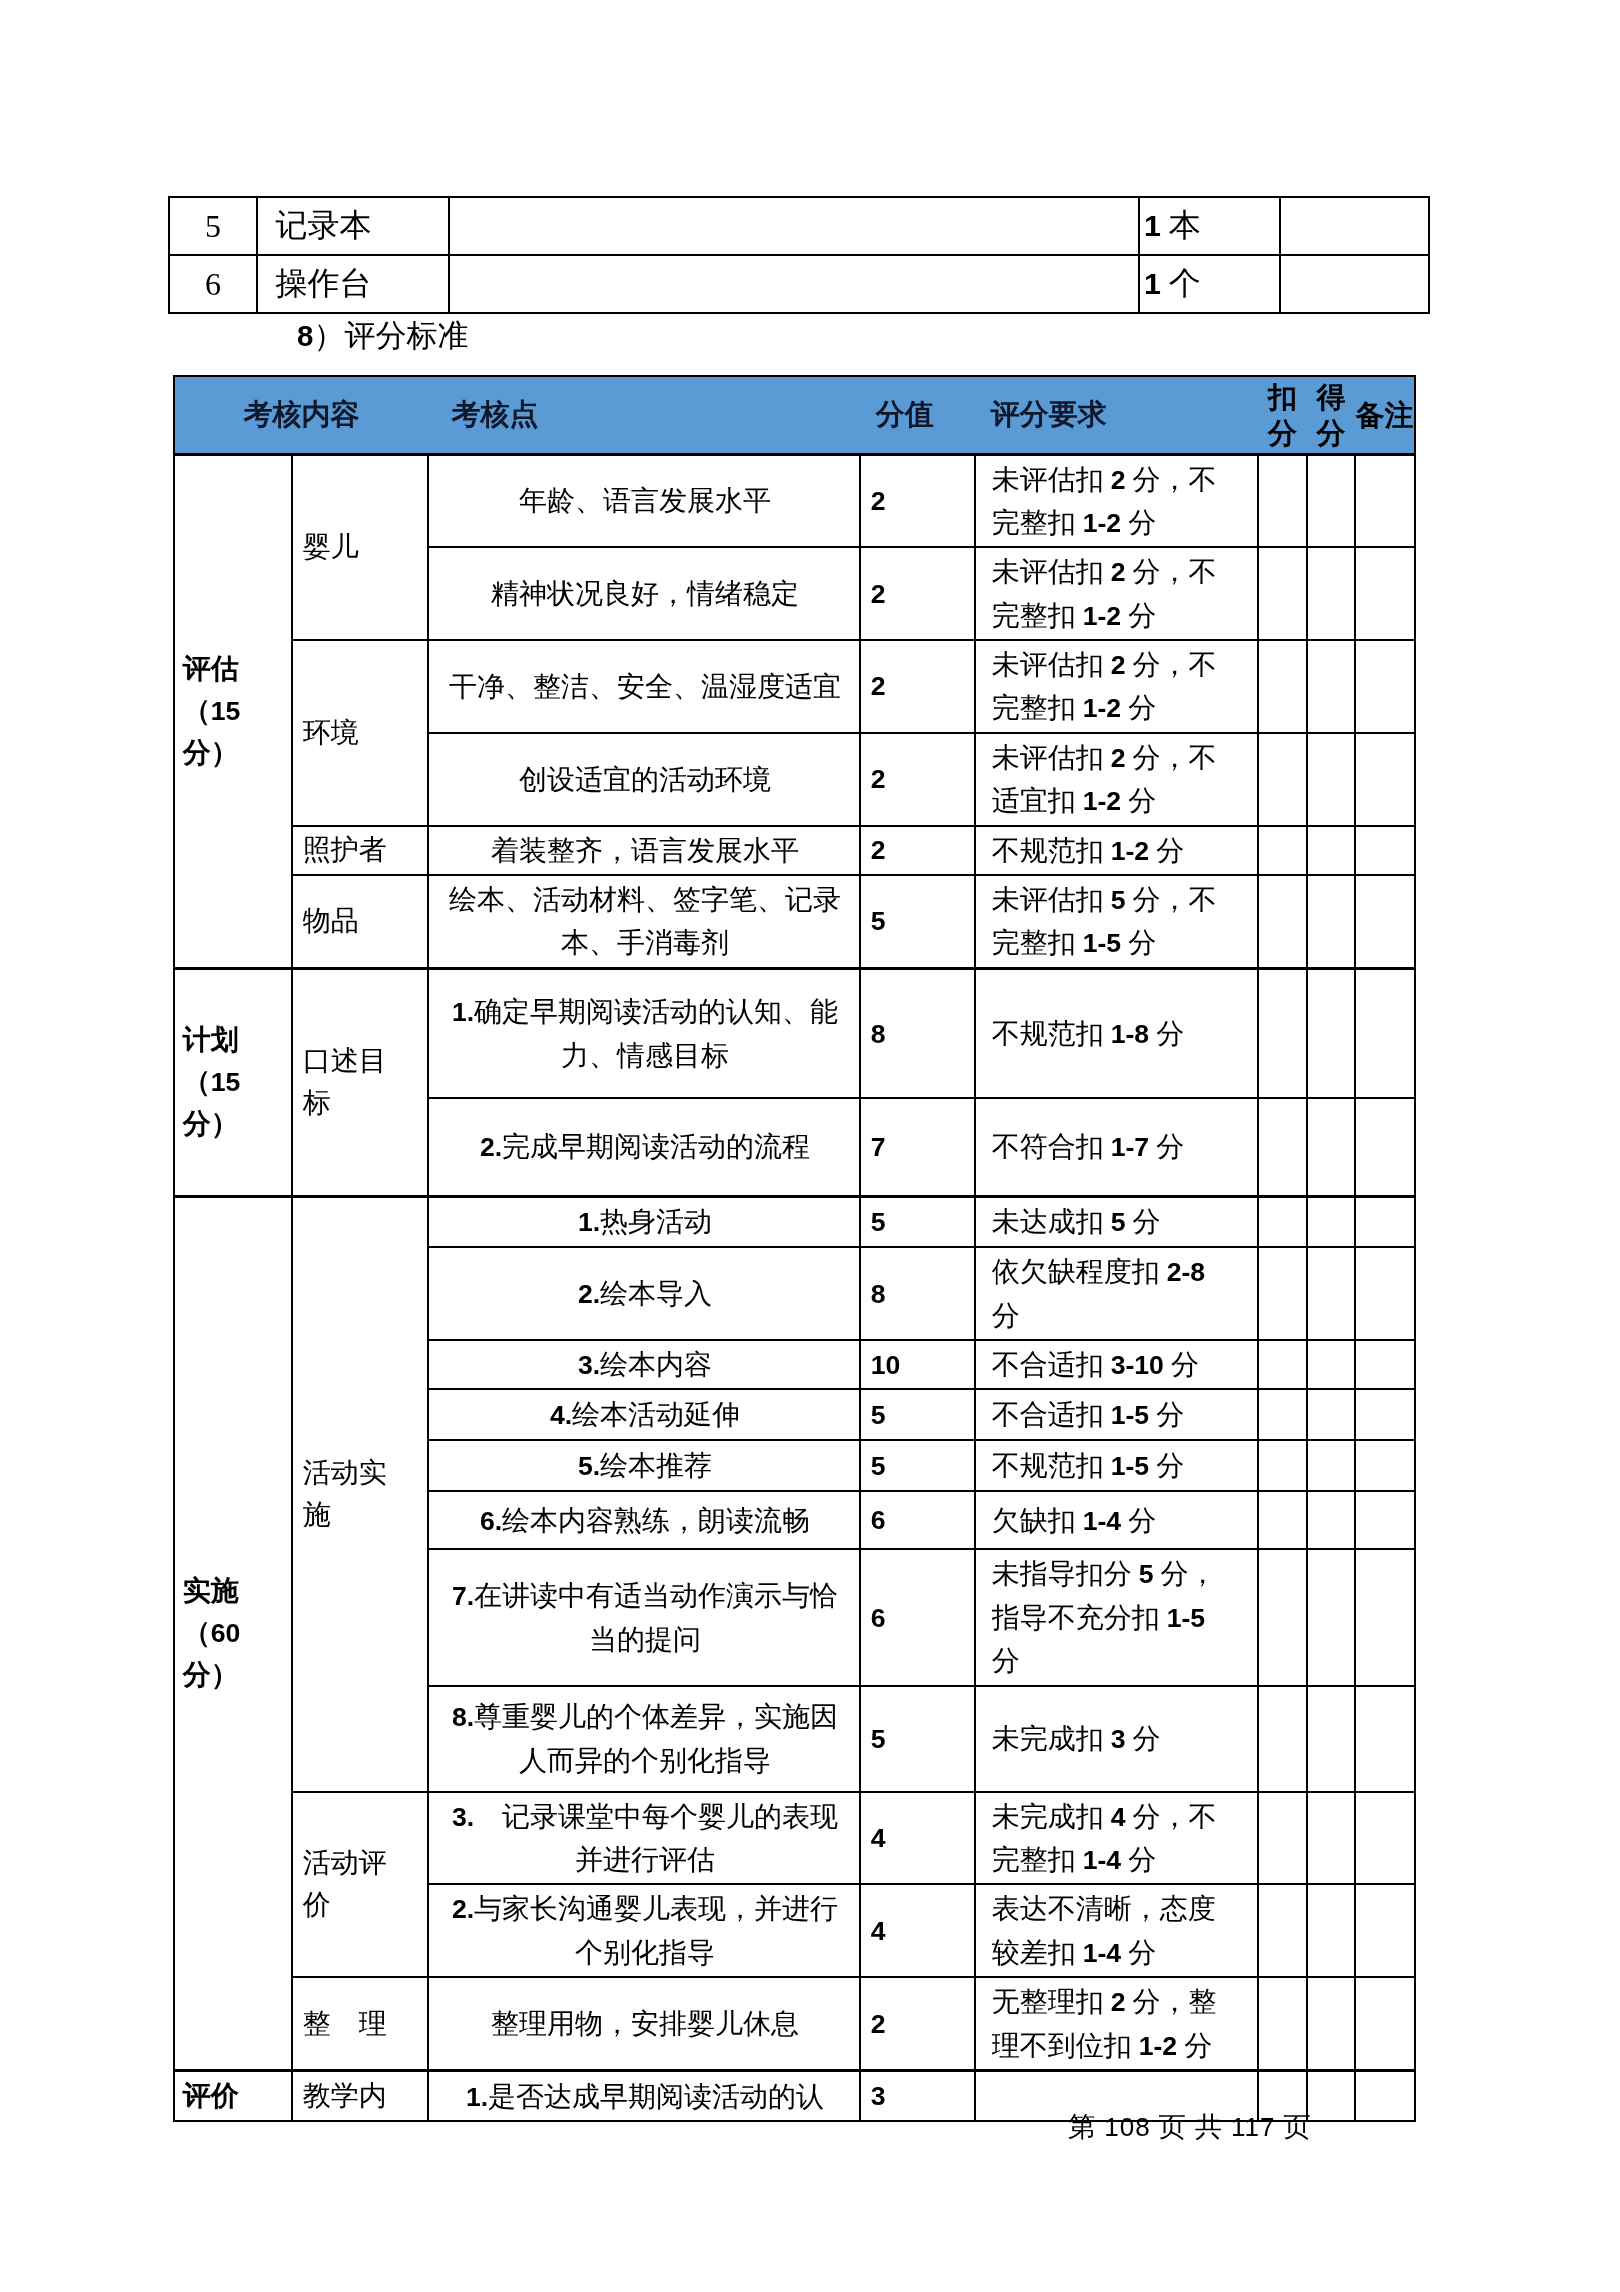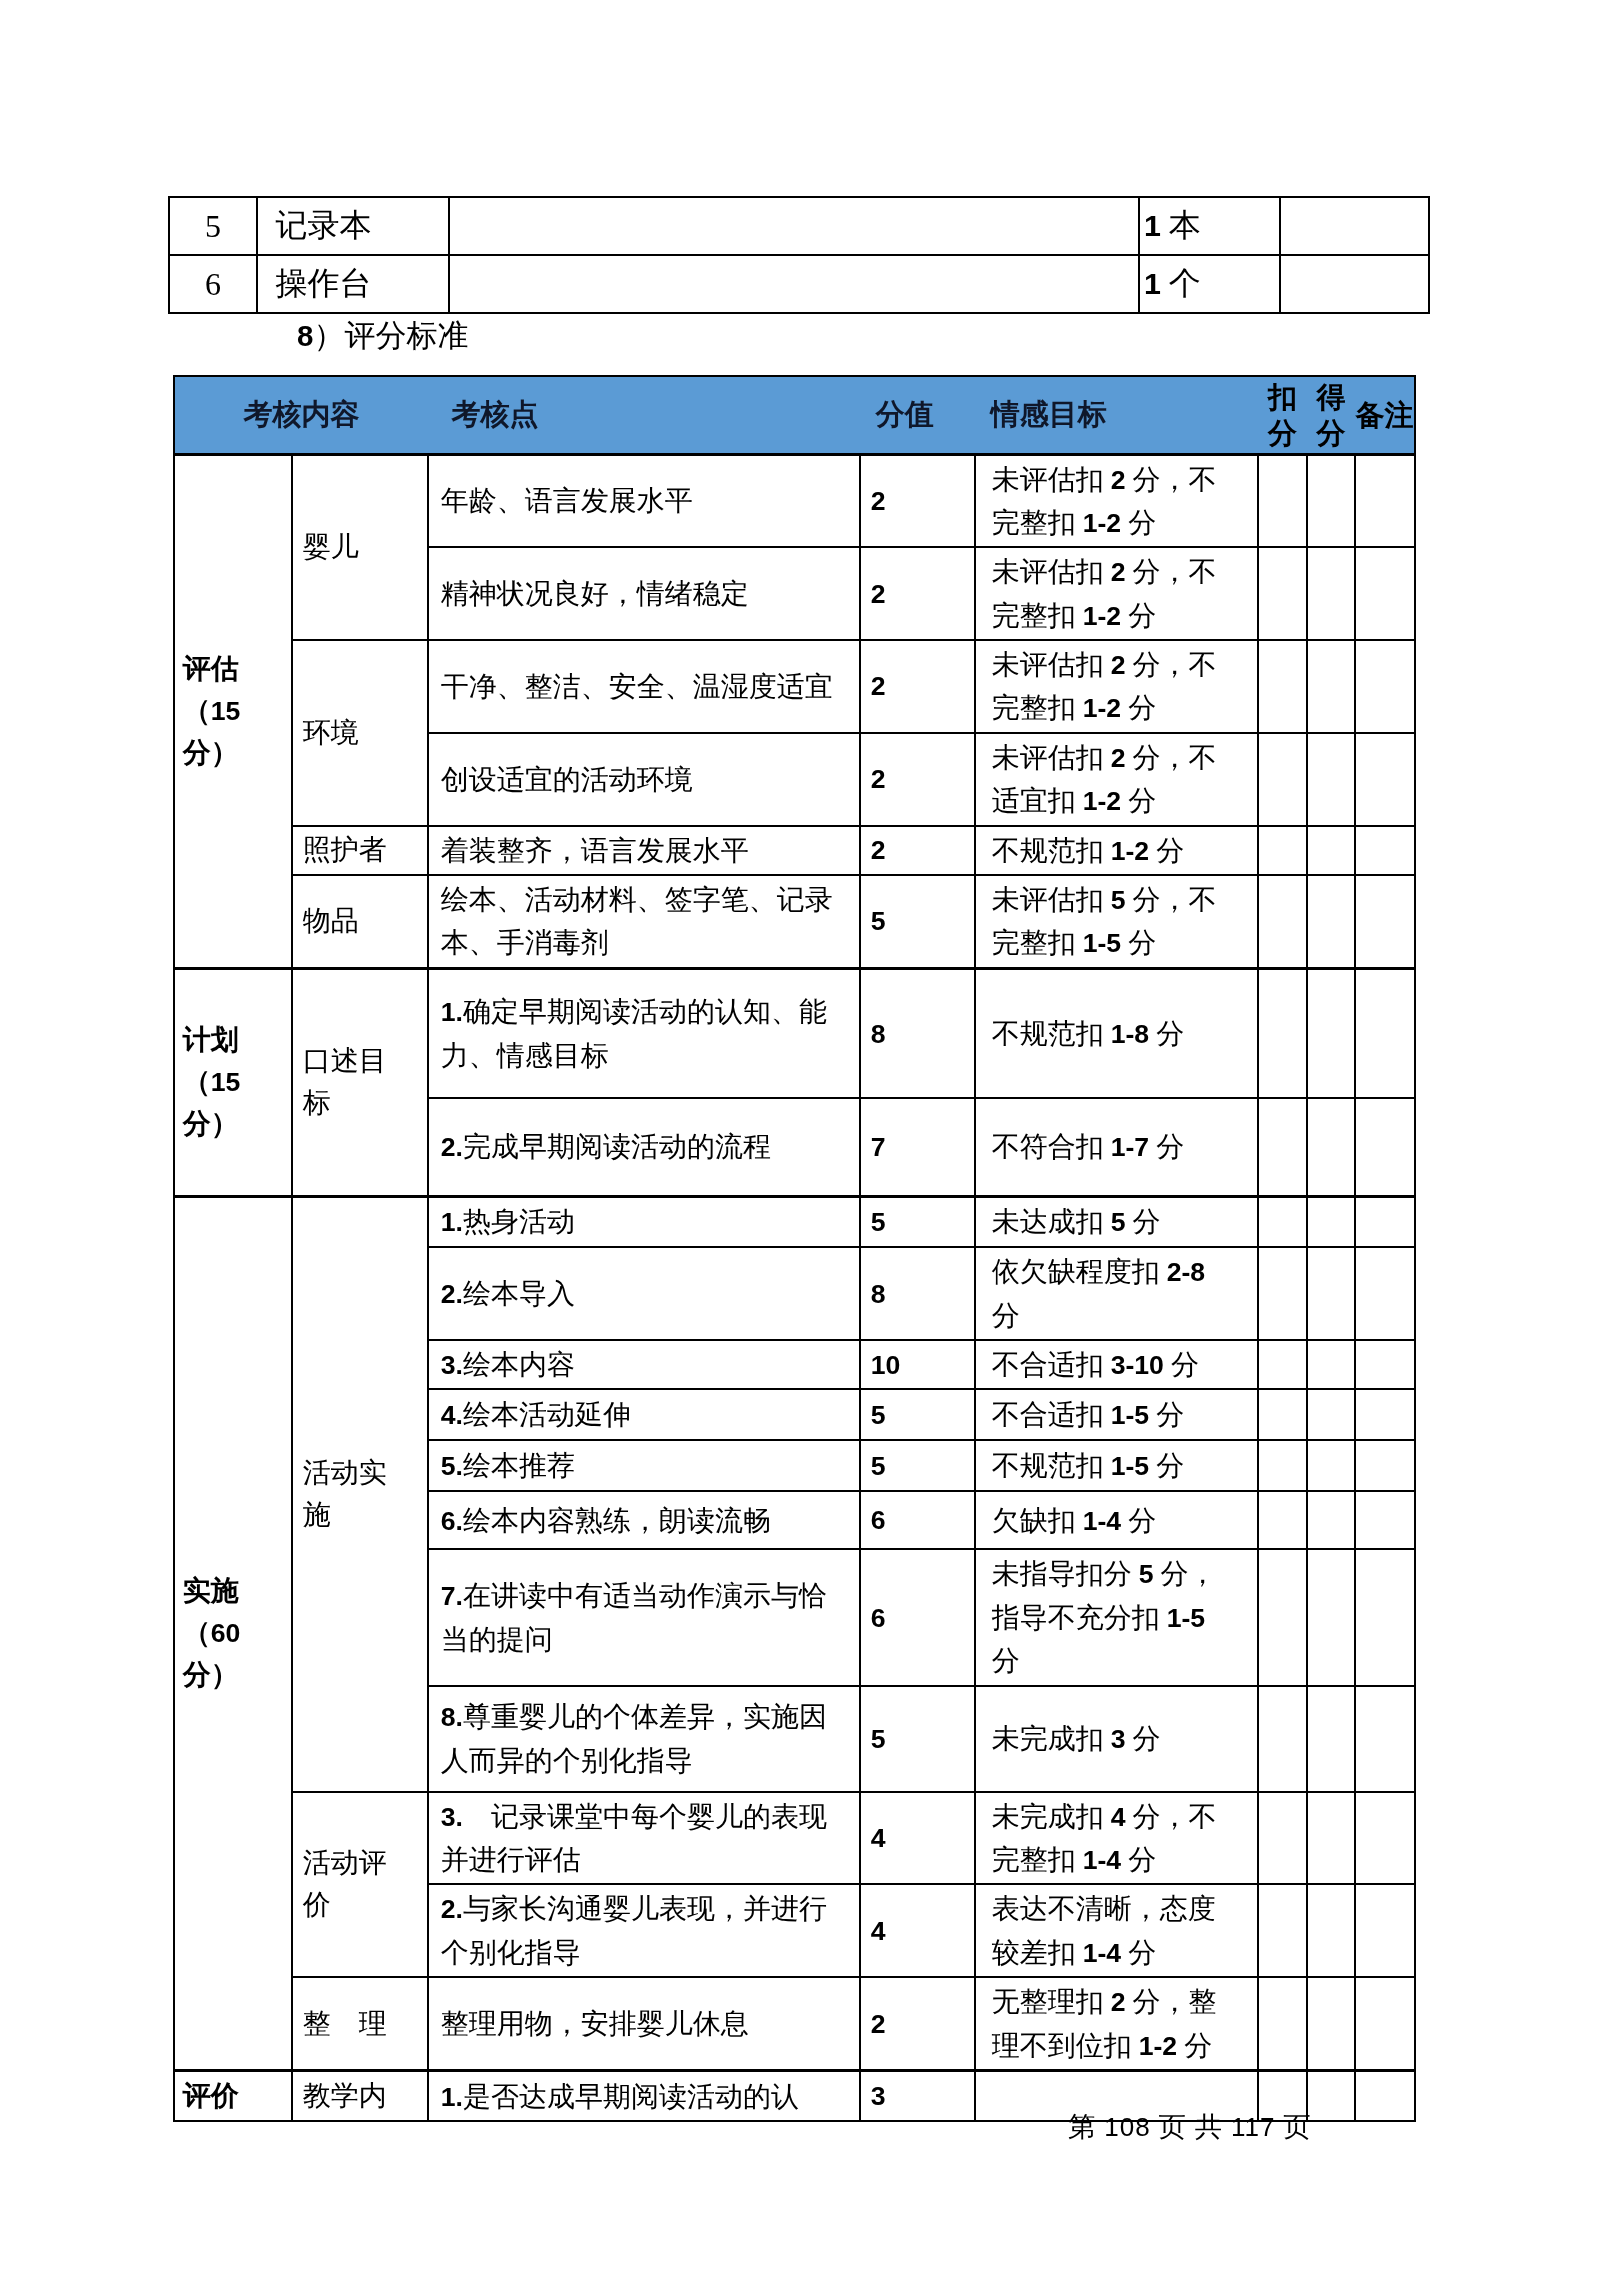--- a/index.html
+++ b/index.html
@@ -39,21 +39,21 @@
     height: 78px; font-size: 29px;
   }
   .rubric thead td.dark { color: #000; text-align: center; line-height: 1.25; }
   .h-content { text-align: center; }
   .h-point { padding-left: 23.5px; }
   .h-score { padding-left: 15.7px; }
   .h-req   { padding-left: 15.7px; }
 
   td.group { font-weight: bold; white-space: pre-line; padding-left: 7.8px; line-height: 1.5; }
   td.sub   { padding: 0 17.6px 0 9.8px; line-height: 1.5; margin-left: 45px; }
-  td.point { padding: 2px 9.8px 2px 11.8px; line-height: 1.55; }
+  td.point { padding: 2px 9.8px 2px 11.8px; line-height: 1.55; text-align: center; }
   td.score { padding-left: 9.8px; }
   td.req   { padding: 2px 24.5px 2px 15.7px; line-height: 1.55; }
   tr.sep td { border-top: 3.9px solid #000; }
 
   
   .footer { position: absolute; left: 1068px; top: 2109px; font-size: 27.4px; letter-spacing: 1px; }
   .footer b { font-weight: normal; }
 </style>
 </head>
 <body>
@@ -97,21 +97,21 @@
         <col style="width:283px">
         <col style="width:49px">
         <col style="width:48px">
         <col style="width:60px">
       </colgroup>
     <thead>
       <tr>
         <td colspan="2" class="h-content">考核内容</td>
         <td class="h-point">考核点</td>
         <td class="h-score">分值</td>
-        <td class="h-req">情感目标</td>
+        <td class="h-req">评分要求</td>
         <td class="dark">扣分</td>
         <td class="dark">得分</td>
         <td class="dark">备注</td>
       </tr>
     </thead>
     <tbody>
       <tr style="height:92px">
         <td class="group" rowspan="6">评估
 （<b class="n">15</b>
 分）</td>

